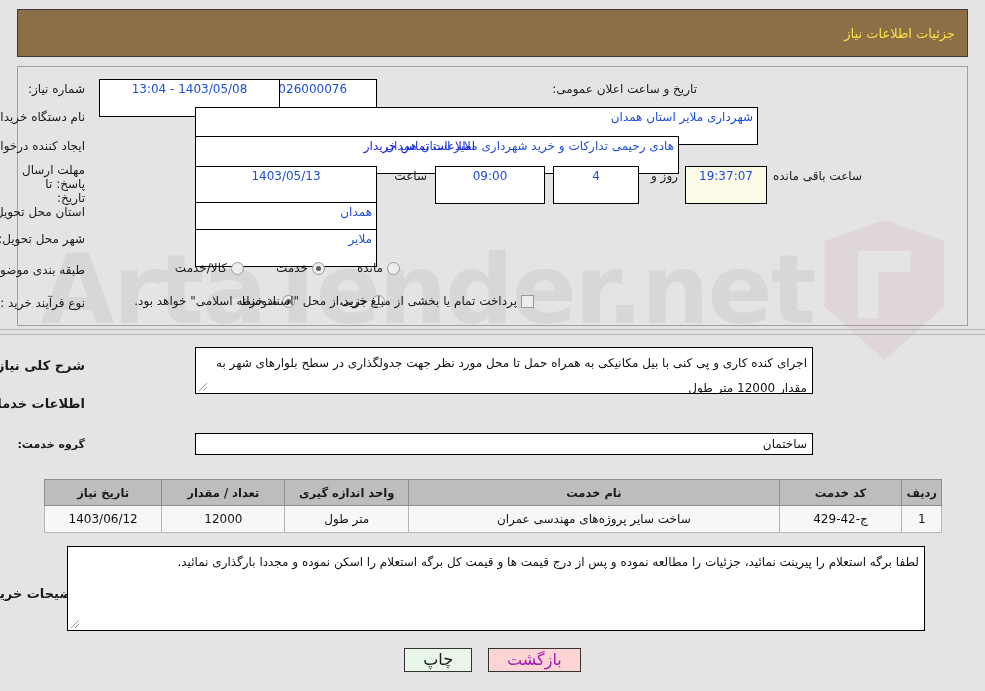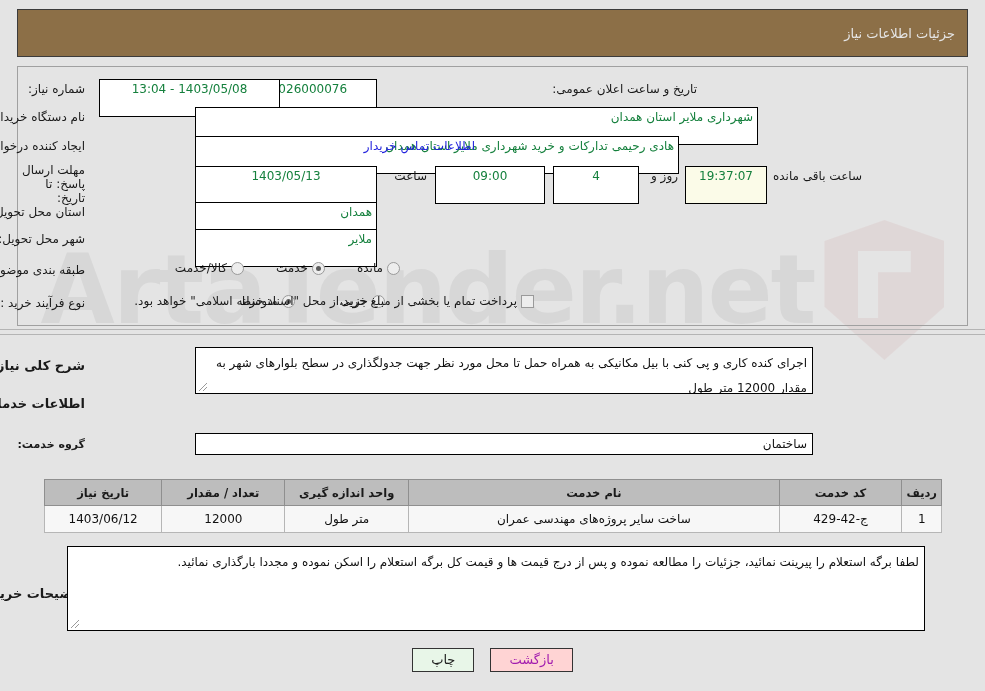--- a/index.html
+++ b/index.html
@@ -60,21 +60,21 @@
   
   #page-header {
     position: absolute;
     left: 17px; top: 9px;
     width: 951px; height: 48px;
     background: #8c6f47;
     border: 1px solid #3b3b3b;
     z-index: 2;
   }
   #page-header .title {
-    color: #e5e5e5;
+    color: #fde047;
     font-size: 13px;
     position: absolute;
     right: 12px;
     top: 50%;
     transform: translateY(-50%);
     white-space: nowrap;
   }
 
   
   #main-panel {
@@ -110,21 +110,21 @@
   }
   .lbl.two-line { line-height: 14px; white-space: normal; text-align: right; }
 
   .fld {
     position: absolute;
     background: #ffffff;
     border: 1px solid #000000;
     height: 38px;
     line-height: 19px;
     font-size: 12px;
-    color: #15803d;
+    color: #1d4ed8;
     padding: 0 4px;
     text-align: center;
     white-space: nowrap;
     overflow: hidden;
     z-index: 3;
   }
   .fld.rt { text-align: right; }
   .fld.highlight { background: #fbfbe8; }
 
   .linklike {
@@ -261,21 +261,21 @@
     left: 0; top: 648px;
     width: 985px;
     display: flex;
     flex-direction: row;
     justify-content: center;
     gap: 16px;
     z-index: 3;
   }
   .btn {
     border: 1px solid #333;
-    font-size: 13px;
+    font-size: 16px;
     padding: 3px 18px;
     cursor: pointer;
     font-family: "DejaVu Sans", "Liberation Sans", sans-serif;
     line-height: 16px;
   }
   .btn-back  { background: #ffd4d4; color: #a21caf; }
   .btn-print { background: #e8f6e8; color: #1a1a1a; }
 </style>
 </head>
 <body>

